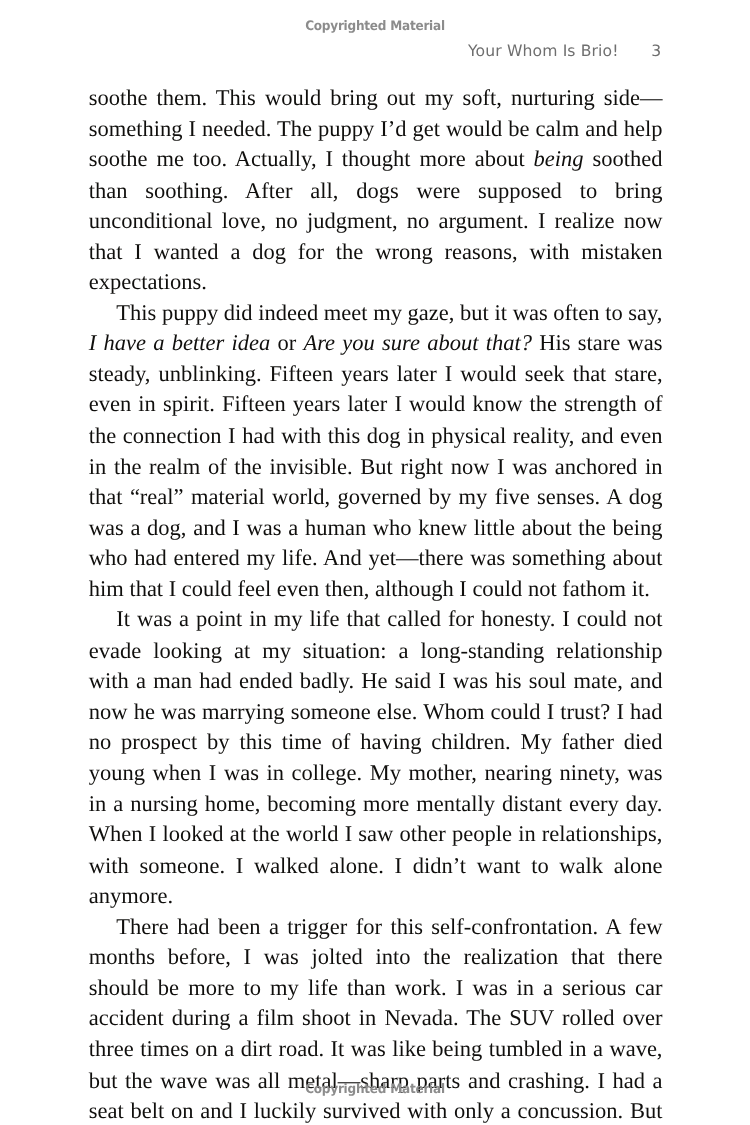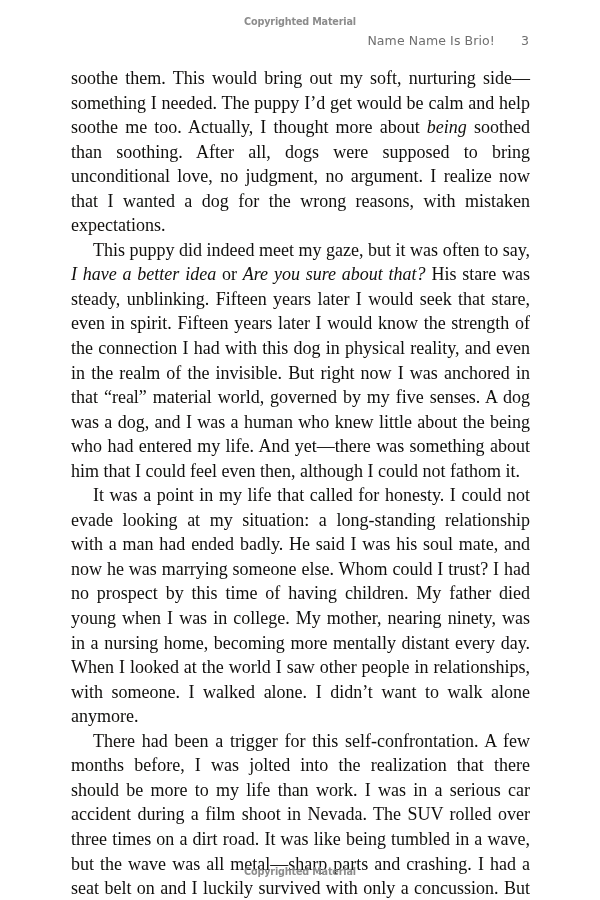--- a/index.html
+++ b/index.html
@@ -73,21 +73,21 @@
   .body-text i, .body-text em { font-style: italic; }
 </style>
 </head>
 <body>
 
 <div class="page">
 
   <div class="watermark watermark-top" style="color: rgb(140, 140, 140);">Copyrighted Material</div>
 
   <div class="running-head" style="color: rgb(111, 111, 111);">
-    <span class="rh-title">Name Name Is Brio!</span>
+    <span class="rh-title">Your Whom Is Brio!</span>
     <span class="rh-folio">3</span>
   </div>
 
   <div class="body-text" id="body-text" style="color: rgb(16, 15, 13);">
       <p class="no-indent"><span>soothe them. This would bring out my soft, nurturing side—something I needed. The puppy I’d get would be calm and help soothe me too. Actually, I thought more about </span><i>being</i><span> soothed than soothing. After all, dogs were supposed to bring unconditional love, no judgment, no argument. I realize now that I wanted a dog for the wrong reasons, with mistaken expectations.</span></p>
       <p><span>This puppy did indeed meet my gaze, but it was often to say, </span><i>I have a better idea</i><span> or </span><i>Are you sure about that?</i><span> His stare was steady, unblinking. Fifteen years later I would seek that stare, even in spirit. Fifteen years later I would know the strength of the connection I had with this dog in physical reality, and even in the realm of the invisible. But right now I was anchored in that “real” material world, governed by my five senses. A dog was a dog, and I was a human who knew little about the being who had entered my life. And yet—there was something about him that I could feel even then, although I could not fathom it.</span></p>
       <p><span>It was a point in my life that called for honesty. I could not evade looking at my situation: a long-standing relationship with a man had ended badly. He said I was his soul mate, and now he was marrying someone else. Whom could I trust? I had no prospect by this time of having children. My father died young when I was in college. My mother, nearing ninety, was in a nursing home, becoming more mentally distant every day. When I looked at the world I saw other people in relationships, with someone. I walked alone. I didn’t want to walk alone anymore.</span></p>
       <p><span>There had been a trigger for this self-confrontation. A few months before, I was jolted into the realization that there should be more to my life than work. I was in a serious car accident during a film shoot in Nevada. The SUV rolled over three times on a dirt road. It was like being tumbled in a wave, but the wave was all metal—sharp parts and crashing. I had a seat belt on and I luckily survived with only a concussion. But any assumptions that I had plenty of time to change my life had literally been knocked out of me. Afterward, I wanted to feel connected to something.</span></p>
     </div>
 

